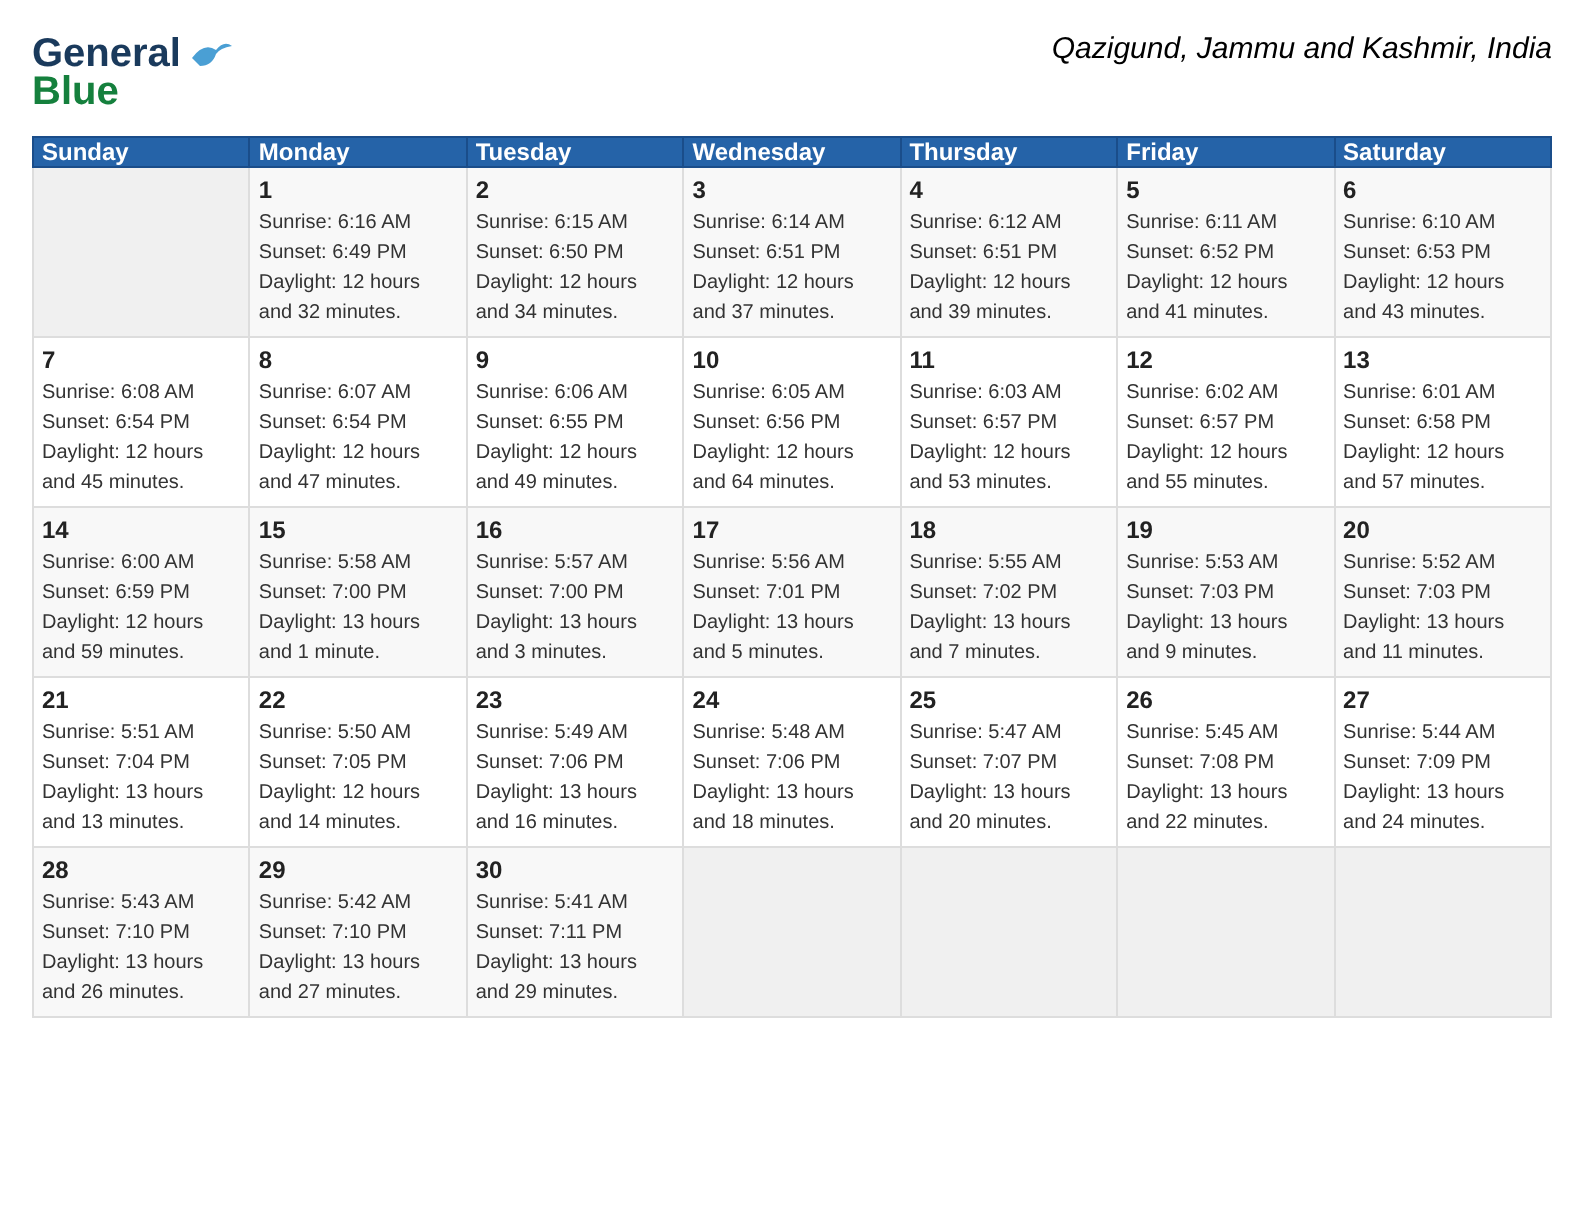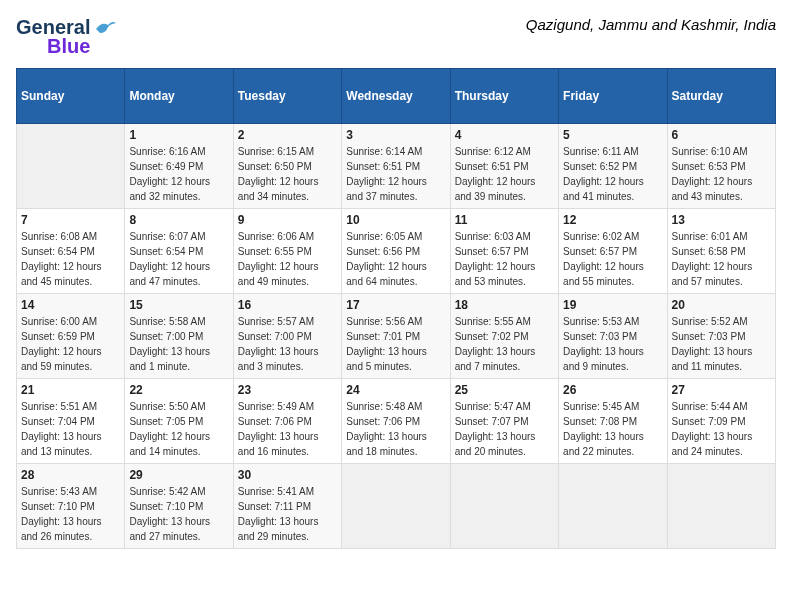--- a/index.html
+++ b/index.html
@@ -37,21 +37,21 @@
     }
     table {
       width: 100%;
       border-collapse: collapse;
     }
     thead th {
       background-color: #2563a8;
       color: #fff;
       font-size: 12px;
       font-weight: bold;
-      padding: 20px 4px;
+      padding: 0 4px;
       text-align: left;
       border: 1px solid #1a4d8a;
     }
     tbody tr {
       border-bottom: 1px solid #ccc;
     }
     tbody td {
       vertical-align: top;
       padding: 4px 4px;
       border: 1px solid #ddd;
@@ -84,21 +84,21 @@
 <body>
 
 <div class="header-area">
   <div class="logo">
     <div style="display:flex; align-items:center; gap:2px;">
       <span style="font-size:20px; font-weight:bold; color:#1a3a5c;">General</span>
       <svg width="22" height="18" viewBox="0 0 22 18" style="margin-left:2px;">
         <path d="M2 10 Q8 2 14 6 Q18 1 22 4 Q16 5 14 8 Q12 14 6 14 Z" fill="#4a9fd4"></path>
       </svg>
     </div>
-    <span style="font-size:20px; font-weight:bold; color:#6d28d9; margin-top:-4px;margin-left:31px;">Blue</span>
+    <span style="font-size:20px; font-weight:bold; color:#15803d; margin-top:-4px;">Blue</span>
   </div>
   <div class="title-area">
     <div class="location-title">Qazigund, Jammu and Kashmir, India</div>
   </div>
 </div>
 
 <table>
   <thead>
     <tr>
     <th>Sunday</th>

